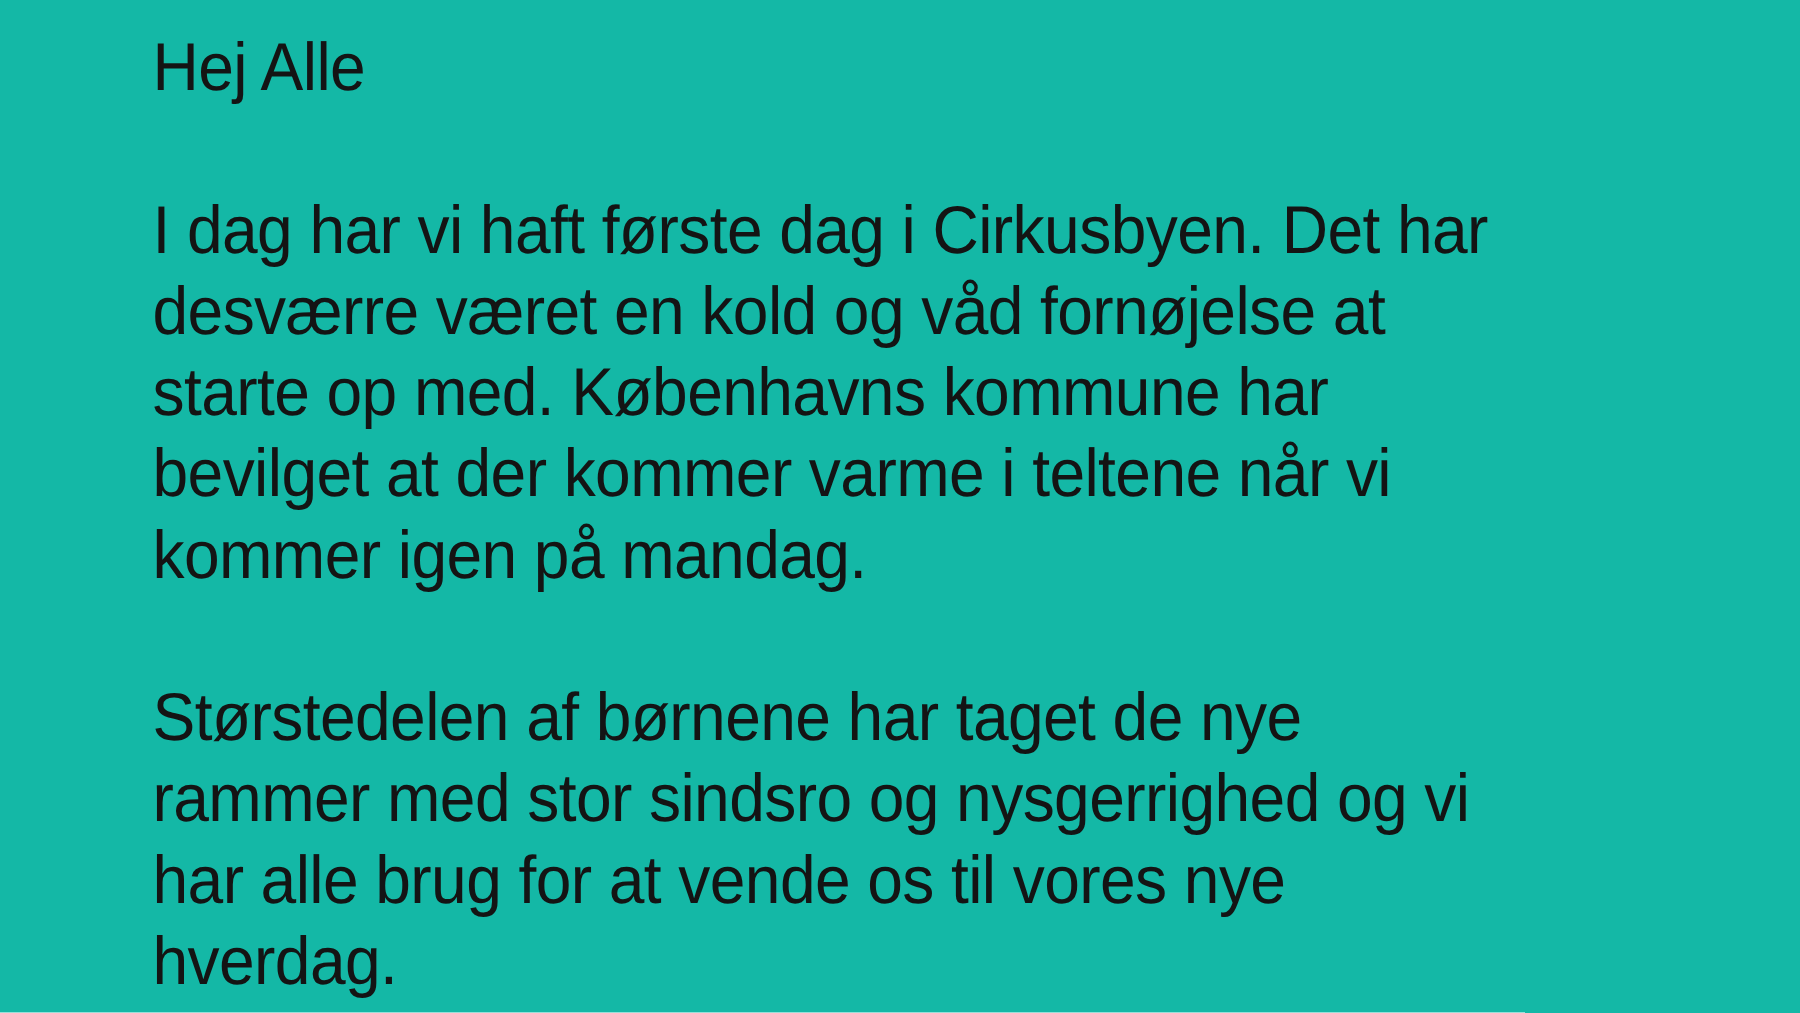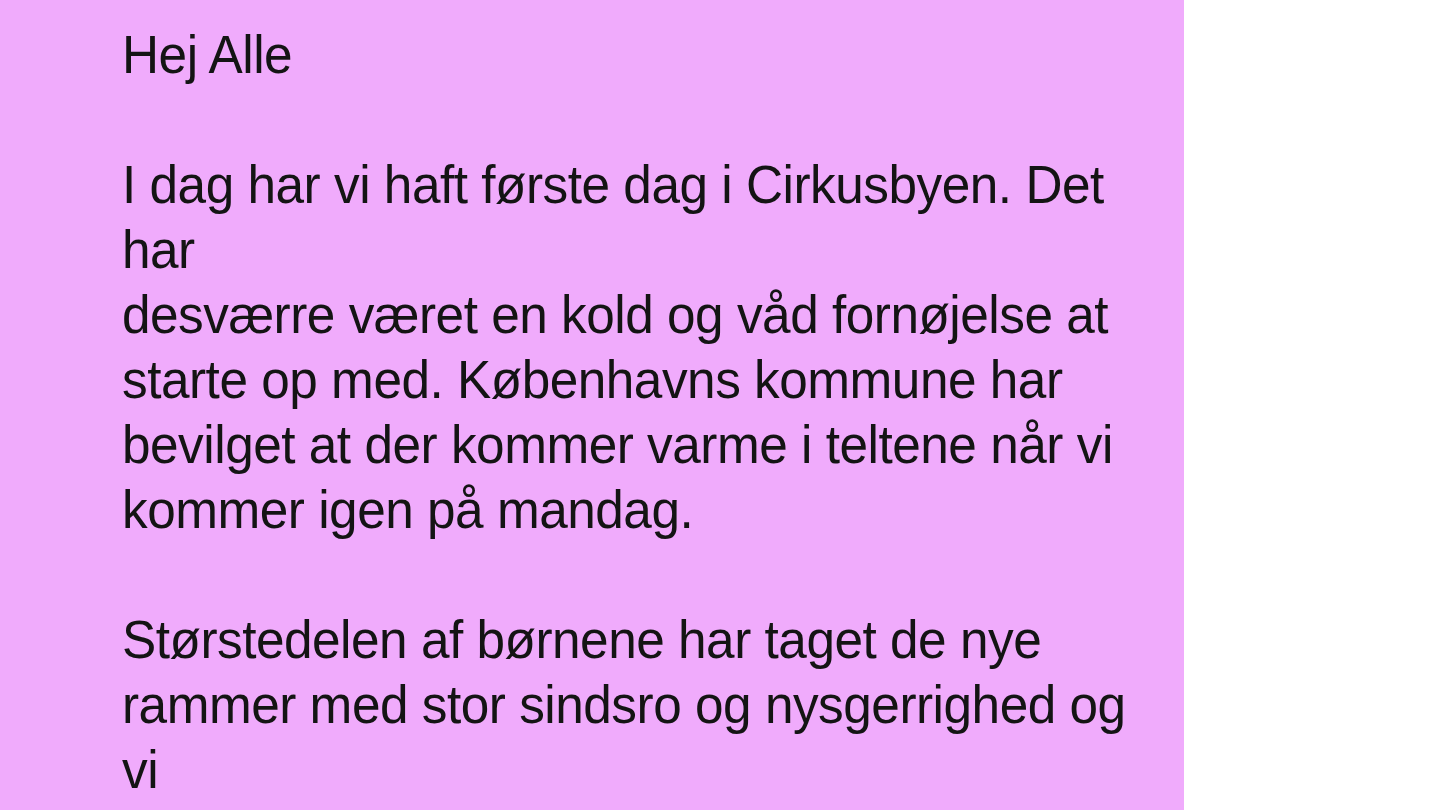--- a/index.html
+++ b/index.html
@@ -2,23 +2,23 @@
 <html><head>
 <meta charset="utf-8">
 <style>
   html, body {
     margin: 0;
     padding: 0;
     background: #ffffff;
   }
   .page {
     position: relative;
-    width: 1184px;
+    width: 1440px;
     height: 810px;
-    background: #f0abfc;
+    background: #14b8a6;
     overflow: hidden;
   }
   .content {
     position: absolute;
     top: 22px;
     left: 122px;
     right: 0;
     transform: scaleX(0.95);
     transform-origin: left top;
     font-family: "Liberation Sans", sans-serif;

